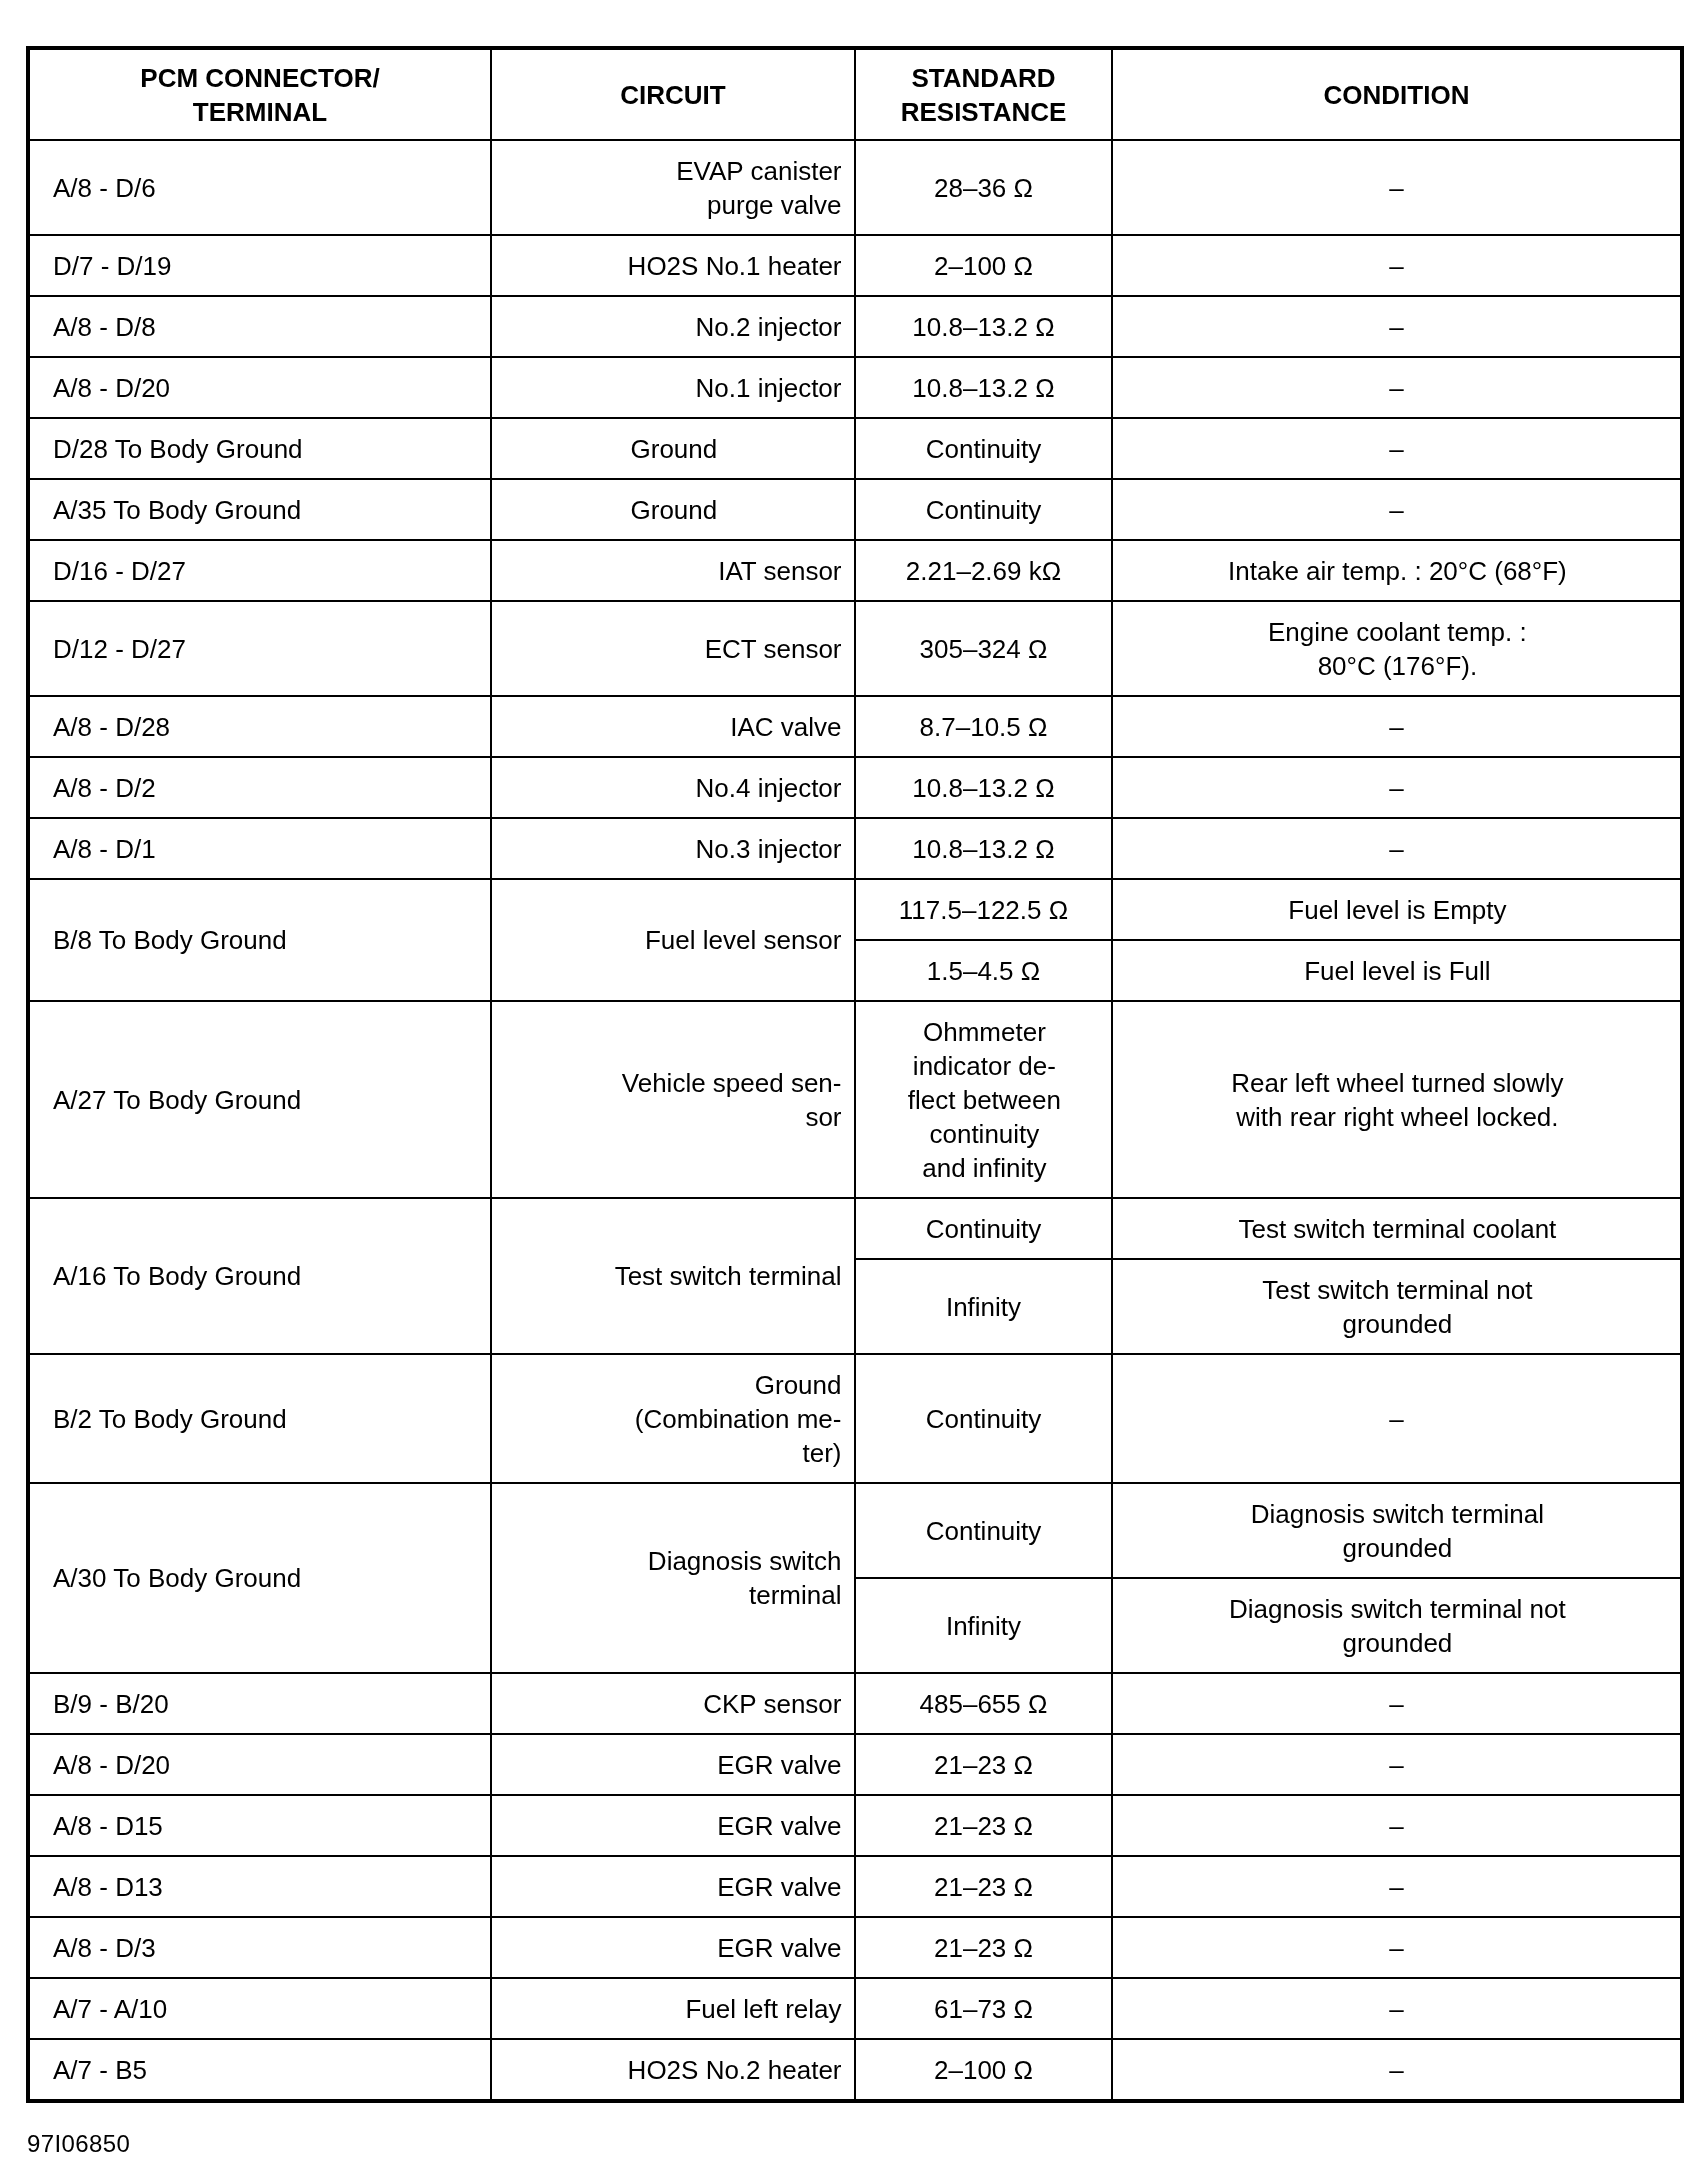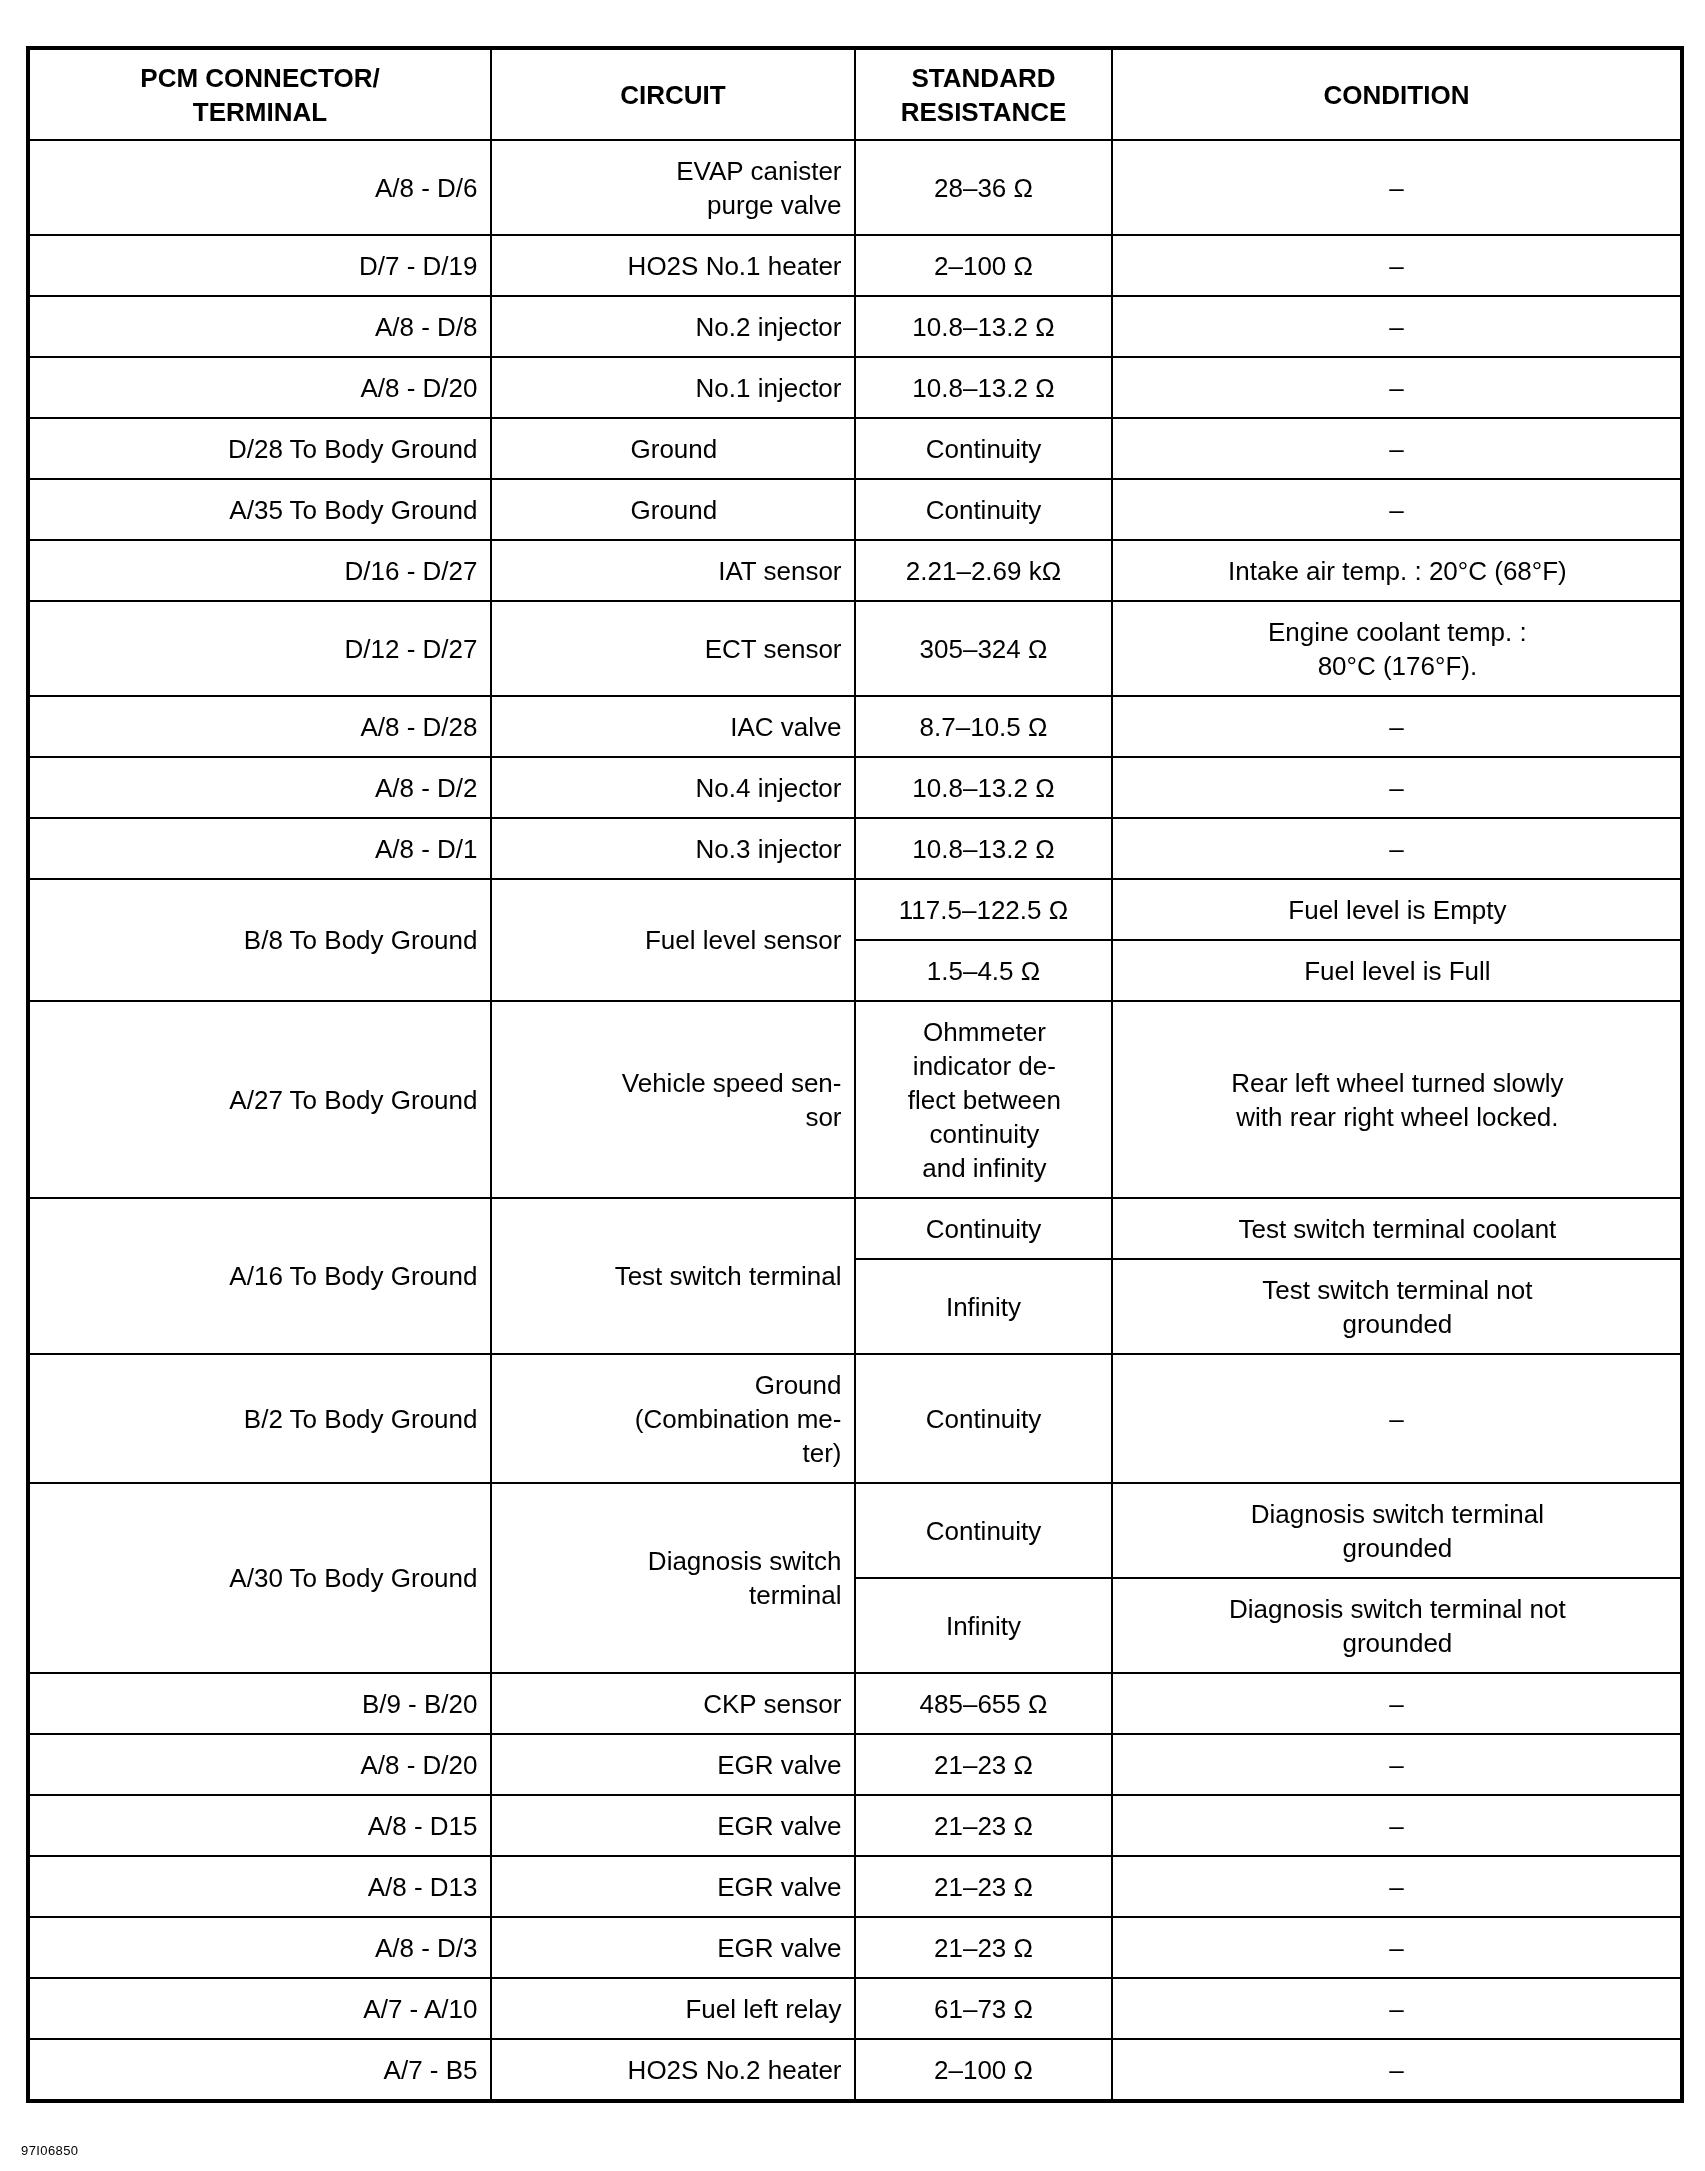--- a/index.html
+++ b/index.html
@@ -34,21 +34,21 @@
   th {
     font-weight: bold;
     text-align: center;
     padding: 10.7px 7.1px;
   }
   td {
     font-weight: normal;
     padding: 12.5px 12.5px;
   }
   td.conn {
-    text-align: right;
+    text-align: left;
     padding-left: 23px;
   }
   td.circ {
     text-align: right;
     padding-left: 14.3px;
   }
   td.res {
     text-align: center;
   }
   td.cond {
@@ -56,23 +56,23 @@
   }
   td.left {
     text-align: center;
     padding-left: 14.3px;
   }
   td.center {
     text-align: center;
   }
   .footer-code {
     position: absolute;
-    left: 21px;
+    left: 27px;
     bottom: 14.3px;
-    font-size: 13px;
+    font-size: 24px;
     letter-spacing: 0.4px;
   }
 </style>
 </head>
 <body>
 
 <div class="page">
   <table class="spec">
     <colgroup>
       <col style="width:463px">

